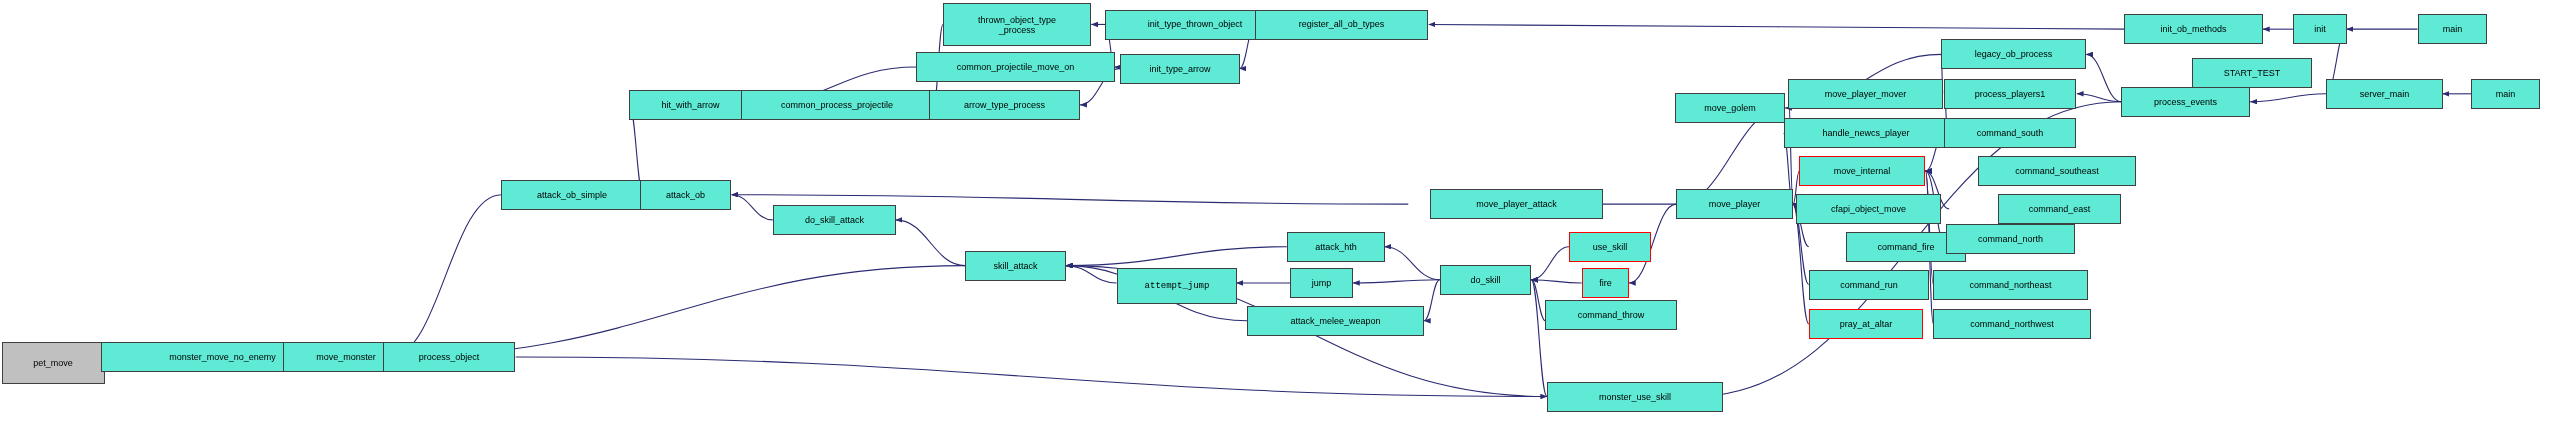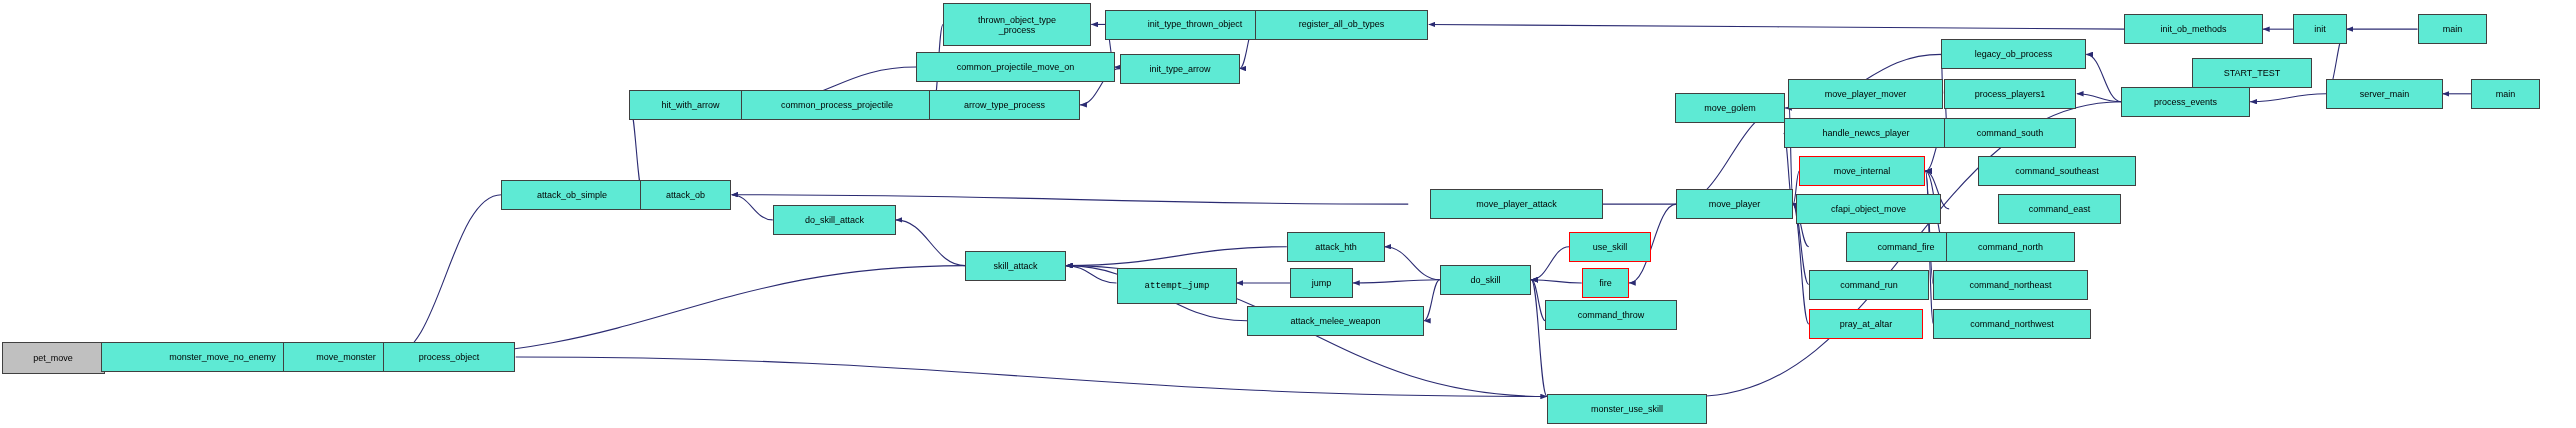--- a/index.html
+++ b/index.html
@@ -99,21 +99,21 @@
         <path d="M 2950 119 C 2961.7 119, 2964.3 37, 2976 37" fill="none" stroke="#2b2b72" stroke-width="1.4" marker-end="url(#arrowhead)"></path>
         <path d="M 3066 37 C 3025.5 37, 3016.5 37, 2976 37" fill="none" stroke="#2b2b72" stroke-width="1.4" marker-end="url(#arrowhead)"></path>
         <path d="M 2780 93 C 2813.3 93, 2820.7 129, 2854 129" fill="none" stroke="#2b2b72" stroke-width="1.4" marker-end="url(#arrowhead)"></path>
         <path d="M 2950 119 C 2906.8 119, 2897.2 129, 2854 129" fill="none" stroke="#2b2b72" stroke-width="1.4" marker-end="url(#arrowhead)"></path>
         <path d="M 3134 119 C 3117.8 119, 3114.2 119, 3098 119" fill="none" stroke="#2b2b72" stroke-width="1.4" marker-end="url(#arrowhead)"></path>
         <path d="M 2690 129 C 2447 129, 2393 503, 2150 503" fill="none" stroke="#2b2b72" stroke-width="1.4" marker-end="url(#arrowhead)"></path>
         <path d="M 654 453 C 1242.6 453, 1373.4 503, 1962 503" fill="none" stroke="#2b2b72" stroke-width="1.4" marker-end="url(#arrowhead)"></path>
       </g>
   </svg>
   <div id="node-layer">
-      <div class="node grey" style="left: 1.6px; top: 342px; width: 103px; height: 32px;">pet_move</div>
+      <div class="node grey" style="left: 1.6px; top: 342px; width: 103px; height: 42px;">pet_move</div>
       <div class="node" style="left: 101px; top: 342px; width: 243px; height: 30px;">monster_move_no_enemy</div>
       <div class="node" style="left: 263px; top: 342px; width: 126px; height: 30px; margin-left: 20px;">move_monster</div>
       <div class="node" style="left: 383px; top: 342px; width: 132px; height: 30px;">process_object</div>
       <div class="node" style="left: 501px; top: 180px; width: 142px; height: 30px;">attack_ob_simple</div>
       <div class="node" style="left: 640px; top: 180px; width: 91px; height: 30px;">attack_ob</div>
       <div class="node" style="left: 773px; top: 205px; width: 123px; height: 30px;">do_skill_attack</div>
       <div class="node" style="left: 965px; top: 251px; width: 101px; height: 30px;">skill_attack</div>
       <div class="node" style="left: 629px; top: 90px; width: 123px; height: 30px;">hit_with_arrow</div>
       <div class="node" style="left: 741px; top: 90px; width: 192px; height: 30px;">common_process_projectile</div>
       <div class="node" style="left: 929px; top: 90px; width: 151px; height: 30px;">arrow_type_process</div>
@@ -125,36 +125,36 @@
       <div class="node" style="left: 1255px; top: 9.5px; width: 173px; height: 30px;">register_all_ob_types</div>
       <div class="node" style="left: 1408px; top: 189px; width: 173px; height: 30px; margin-left: 22px;">move_player_attack</div>
       <div class="node" style="left: 1287px; top: 232px; width: 98px; height: 30px;">attack_hth</div>
       <div class="node" style="left: 1117px; top: 268px; width: 120px; height: 36px; font-family: Liberation Mono, monospace;">attempt_jump</div>
       <div class="node" style="left: 1290px; top: 268px; width: 63px; height: 30px;">jump</div>
       <div class="node" style="left: 1247px; top: 306px; width: 177px; height: 30px;">attack_melee_weapon</div>
       <div class="node" style="left: 1440px; top: 265px; width: 91px; height: 30px;">do_skill</div>
       <div class="node red" style="left: 1569px; top: 232px; width: 82px; height: 30px;">use_skill</div>
       <div class="node red" style="left: 1582px; top: 268px; width: 47px; height: 30px;">fire</div>
       <div class="node" style="left: 1545px; top: 300px; width: 132px; height: 30px;">command_throw</div>
-      <div class="node" style="left: 1547px; top: 394px; width: 160px; height: 30px;">monster_use_skill</div>
+      <div class="node" style="left: 1547px; top: 382px; width: 176px; height: 30px;">monster_use_skill</div>
       <div class="node" style="left: 1676px; top: 189px; width: 117px; height: 30px;">move_player</div>
       <div class="node" style="left: 1675px; top: 93px; width: 110px; height: 30px;">move_golem</div>
       <div class="node" style="left: 1788px; top: 79px; width: 155px; height: 30px;">move_player_mover</div>
       <div class="node" style="left: 1784px; top: 118px; width: 164px; height: 30px;">handle_newcs_player</div>
       <div class="node red" style="left: 1799px; top: 156px; width: 126px; height: 30px;">move_internal</div>
       <div class="node" style="left: 1796px; top: 194px; width: 145px; height: 30px;">cfapi_object_move</div>
       <div class="node" style="left: 1809px; top: 232px; width: 120px; height: 30px; margin-left: 37px;">command_fire</div>
       <div class="node" style="left: 1809px; top: 270px; width: 120px; height: 30px;">command_run</div>
       <div class="node red" style="left: 1809px; top: 309px; width: 114px; height: 30px;">pray_at_altar</div>
       <div class="node" style="left: 1941px; top: 39px; width: 145px; height: 30px;">legacy_ob_process</div>
       <div class="node" style="left: 1944px; top: 79px; width: 132px; height: 30px;">process_players1</div>
       <div class="node" style="left: 1944px; top: 118px; width: 132px; height: 30px;">command_south</div>
       <div class="node" style="left: 1932px; top: 156px; width: 158px; height: 30px; margin-left: 46px;">command_southeast</div>
       <div class="node" style="left: 1998px; top: 194px; width: 123px; height: 30px;">command_east</div>
-      <div class="node" style="left: 1946px; top: 232px; width: 129px; height: 30px;">command_north</div>
+      <div class="node" style="left: 1946px; top: 224px; width: 129px; height: 30px;">command_north</div>
       <div class="node" style="left: 1933px; top: 270px; width: 155px; height: 30px;">command_northeast</div>
       <div class="node" style="left: 1933px; top: 309px; width: 158px; height: 30px;">command_northwest</div>
       <div class="node" style="left: 2121px; top: 87px; width: 129px; height: 30px;">process_events</div>
       <div class="node" style="left: 2124px; top: 14px; width: 139px; height: 30px;">init_ob_methods</div>
       <div class="node" style="left: 2293px; top: 14px; width: 54px; height: 30px;">init</div>
       <div class="node" style="left: 2192px; top: 58px; width: 120px; height: 30px;">START_TEST</div>
       <div class="node" style="left: 2326px; top: 79px; width: 117px; height: 30px;">server_main</div>
       <div class="node" style="left: 2418px; top: 14px; width: 69px; height: 30px;">main</div>
       <div class="node" style="left: 2471px; top: 79px; width: 69px; height: 30px;">main</div>
     </div>

